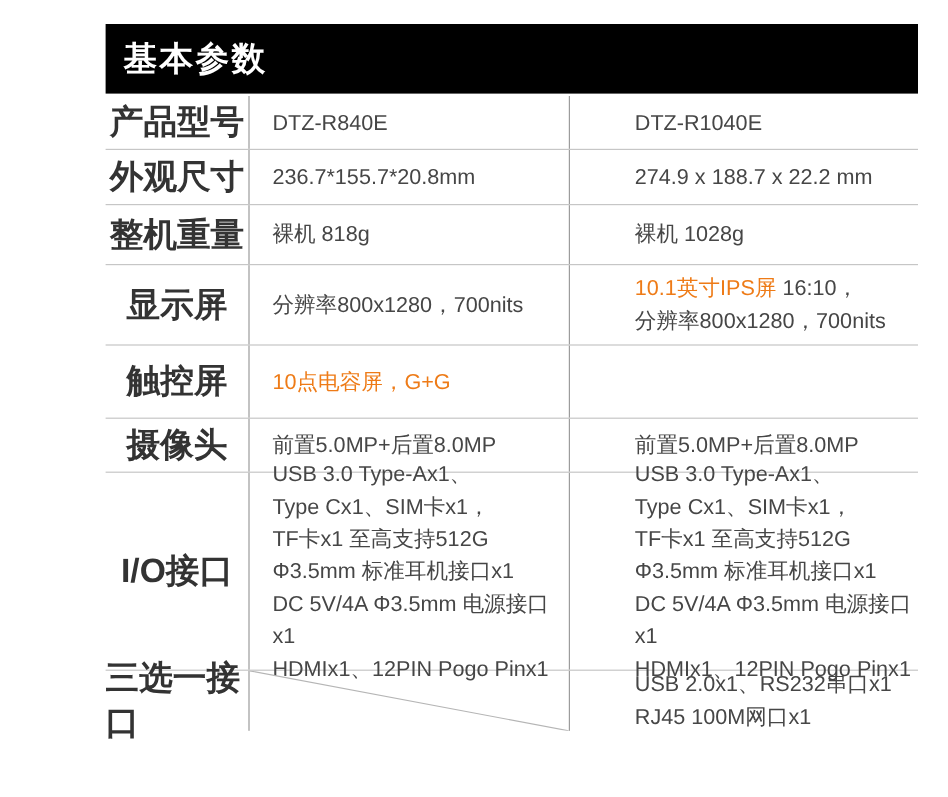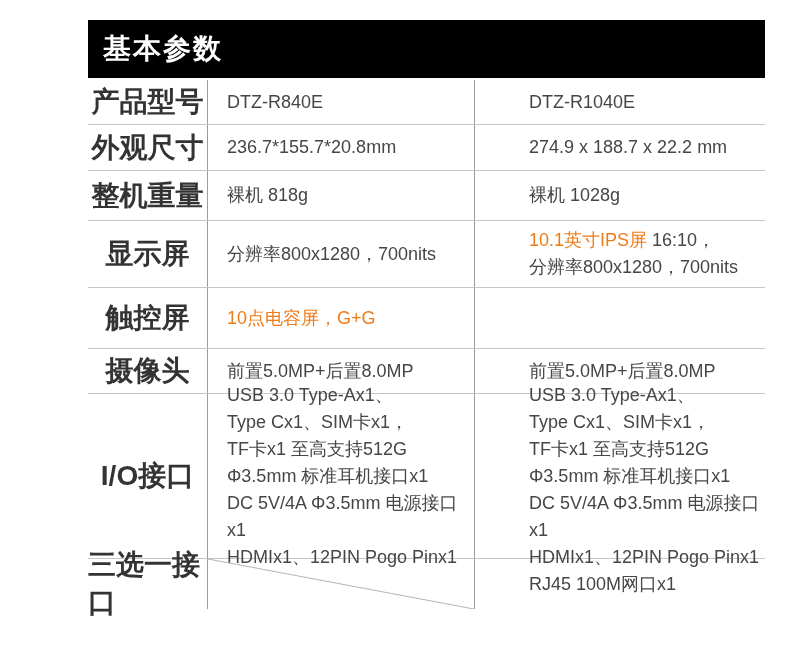--- a/index.html
+++ b/index.html
@@ -136,19 +136,20 @@
     </div>
 
     <div class="row bt" style="height:51px">
       <div class="lbl">三选一接口</div>
       <div class="cell c2 diag-cell">
         <svg viewBox="0 0 266 50" preserveAspectRatio="none">
           <line x1="0" y1="0" x2="266" y2="50" stroke="#b5b5b5" stroke-width="1"></line>
         </svg>
       </div>
       <div class="cell c3">
+        <div class="line">USB 2.0x1、RS232串口x1</div>
         <div class="line">RJ45 100M网口x1</div>
       </div>
     </div>
 
 
   </div>
 </div>
 
 </body></html>

